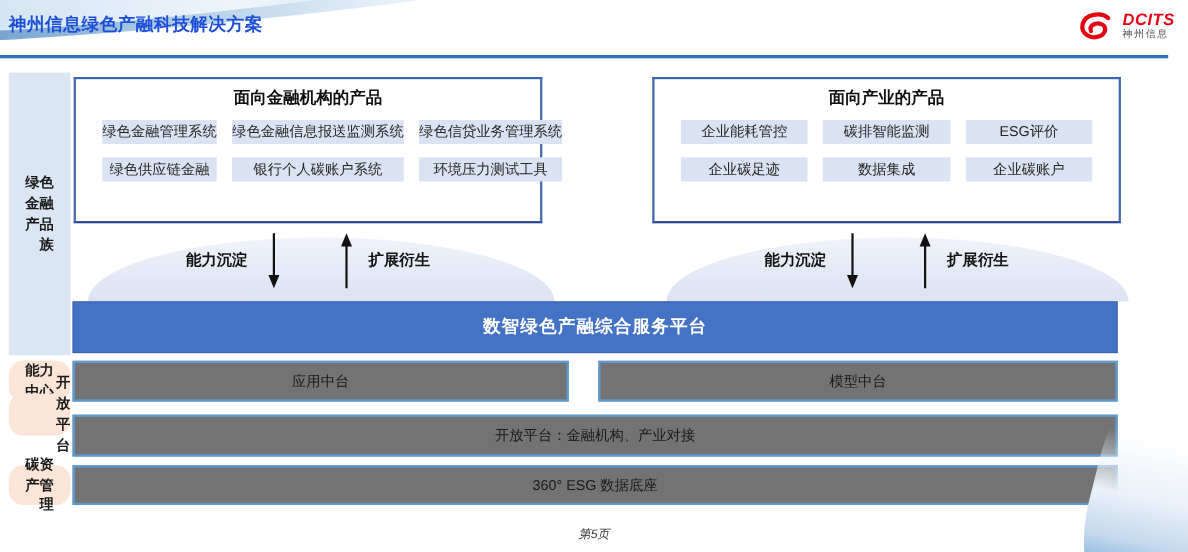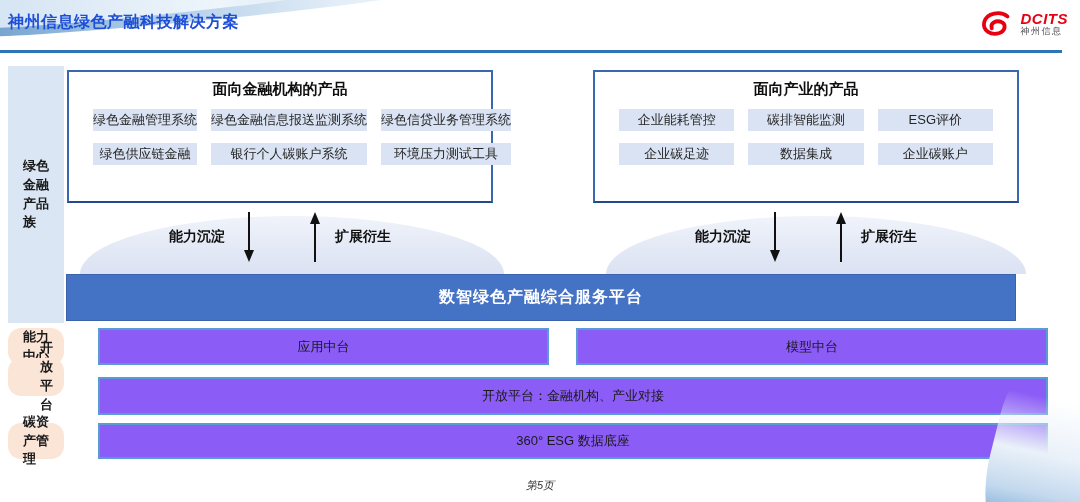--- a/index.html
+++ b/index.html
@@ -21,21 +21,21 @@
   .page-title { position:absolute; top:12px; left:8px; font-size:16px; font-weight:bold; color:#1d4ed8; letter-spacing:0.5px; }
   .title-rule { position:absolute; top:50px; left:0; width:1062px; height:3px; background:#2e75b6; }
   .logo { position:absolute; top:9px; right:12px; display:flex; align-items:center; gap:5px; }
   .logo .mark { width:38px; height:30px; }
   .logo .words { display:flex; flex-direction:column; line-height:1.05; }
   .logo .brand { color:#e60012; font-weight:bold; font-style:italic; font-size:15px; letter-spacing:0.5px; }
   .logo .brand-cn { color:#4a4a52; font-size:9px; letter-spacing:1.5px; }
 
   
   .rail-label { position:absolute; left:8px; width:56px; display:flex; align-items:center; justify-content:center;
-    font-weight:bold; font-size:13px; color:#1a1a1a; text-align:left; }
+    font-weight:bold; font-size:13px; color:#1a1a1a; text-align:right; }
   .rail-label .wrap2 { width:2em; line-height:1.45; word-break:break-all; }
   .rail-blue { top:66px; height:257px; background:#dae6f3; }
   .rail-peach { background:#fbe5d6;border-radius:13px; }
   .rail-cap { top:328px; height:37px; }
   .rail-open { top:358px; height:38px;padding-left:32px; }
   .rail-data { top:423px; height:36px; }
 
   
   .product-box { position:absolute; top:70px; width:426px; height:133px; background:#ffffff;
     border:2px solid #3b66b0; border-bottom-color:#24478f; }
@@ -58,22 +58,22 @@
   .flow-label { font-size:14px; font-weight:bold; color:#111; white-space:nowrap; }
   .flow svg { display:block; }
   .gap-a { width:18px; } .gap-b { width:54px; } .gap-c { width:14px; }
 
   
   .platform-bar { position:absolute; left:66px; top:274px; width:950px; height:47px;
     background:#4472c4; border:1px solid #3a62ad; display:flex; align-items:center; justify-content:center; }
   .platform-bar span { color:#ffffff; font-size:16px; font-weight:bold; letter-spacing:1px; }
 
   
-  .blue-cell { position:absolute; background:#8b5cf6; border:2px solid #5b9bd5;
-    display:flex; align-items:center; justify-content:center; font-size:13px; color:#1a1a1a;margin-left:32px; }
+  .blue-cell { position:absolute; background:#737373; border:2px solid #5b9bd5;
+    display:flex; align-items:center; justify-content:center; font-size:13px; color:#1a1a1a; }
   .cell-app   { left:66px;  top:328px; width:451px; height:37px; }
   .cell-model { left:544px; top:328px; width:472px; height:37px; }
   .cell-open  { left:66px;  top:377px; width:950px; height:38px; }
   .cell-esg   { left:66px;  top:423px; width:950px; height:36px; }
 
   
   .page-num { position:absolute; left:0; top:478px; width:1080px; text-align:center;
     font-size:11px; font-style:italic; color:#333; }
   .decor-br { position:absolute; right:0; bottom:0; width:95px; height:150px; overflow:hidden; pointer-events:none; }
   .decor-br .fan { position:absolute; right:-48px; bottom:-75px; width:135px; height:250px;

